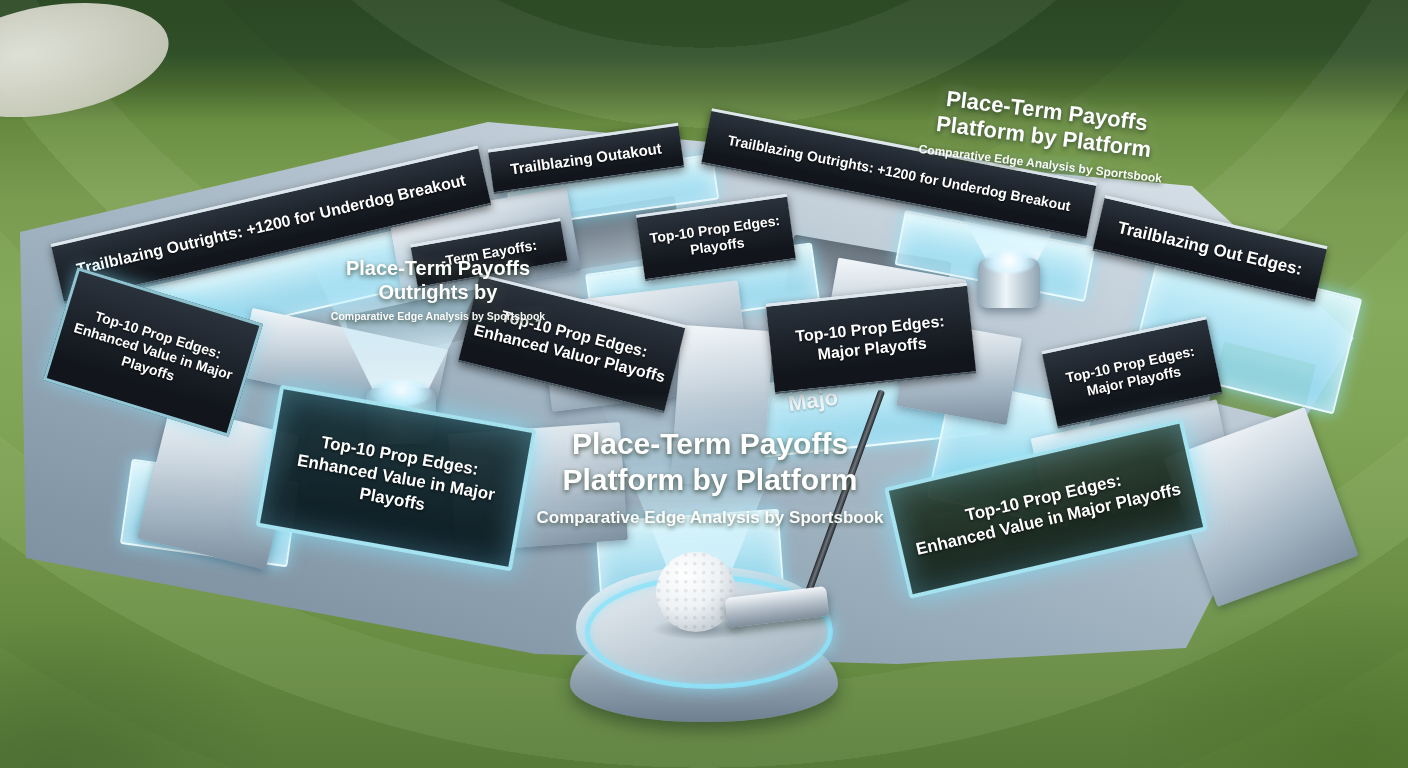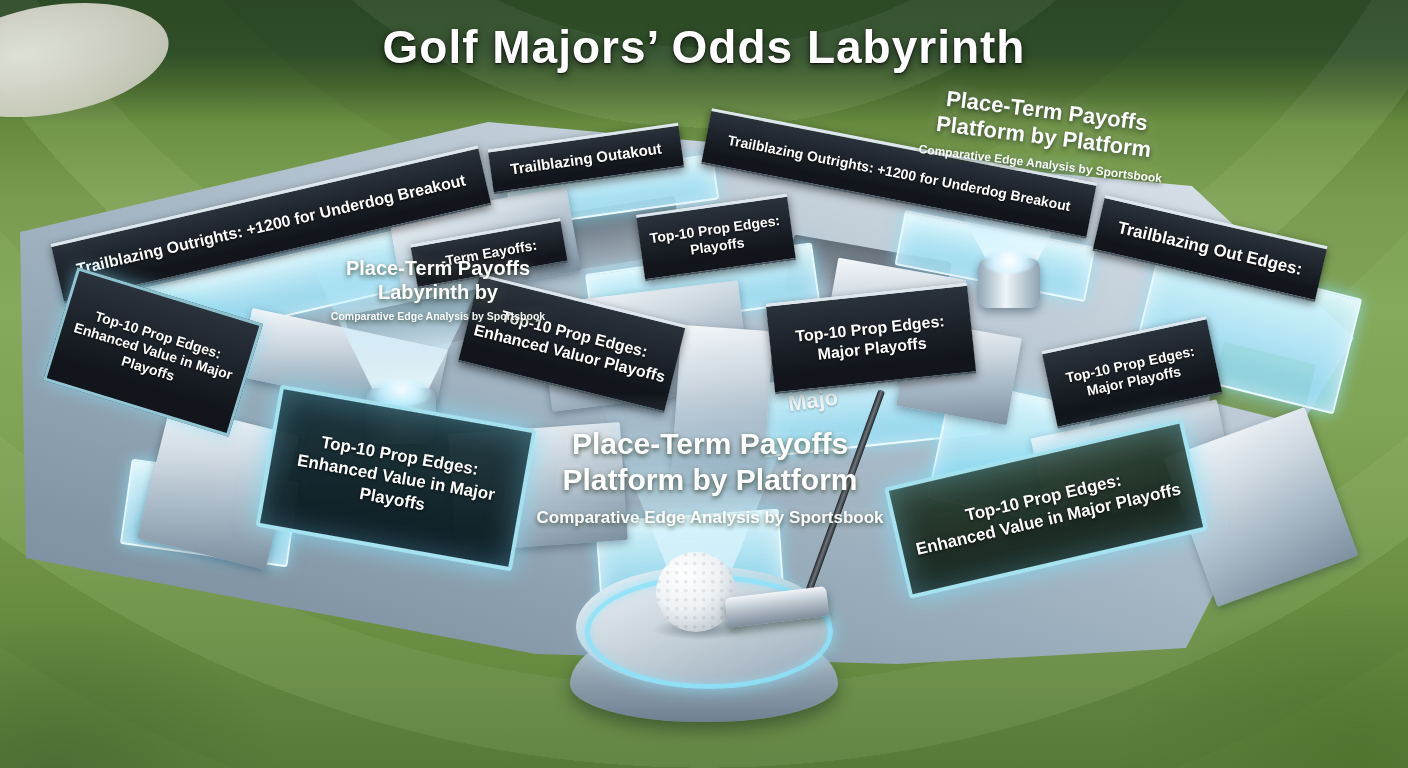--- a/index.html
+++ b/index.html
@@ -168,21 +168,20 @@
   #cornerR{left:1120px;top:600px;width:340px;height:210px;
      background:radial-gradient(ellipse at 70% 80%, #50742f, rgba(80,116,47,0) 70%);}
 </style>
 </head>
 <body>
 
 <div class="stage">
 
   <div class="bunker"></div>
 
-  <div class="title">Golf Majors’ Odds Labyrinth</div>
 
   <div class="maze-body"></div>
 
   <div class="trough" id="t1"></div>
   <div class="trough" id="t2"></div>
   <div class="trough" id="t3"></div>
   <div class="trough" id="t4"></div>
   <div class="greenpatch" id="gp1"></div>
 
   <div class="glass" id="g1"></div>
@@ -258,21 +257,21 @@
     <span>Enhanced Value in Major Playoffs</span>
   </div>
 
   <div class="callout" id="calloutA">
     <span>Place-Term Payoffs</span>
     <span>Platform by Platform</span>
     <span class="sub">Comparative Edge Analysis by Sportsbook</span>
   </div>
   <div class="callout" id="calloutB">
     <span>Place-Term Payoffs</span>
-    <span>Labyrinth by</span>
+    <span>Outrights by</span>
     <span class="sub">Comparative Edge Analysis by Sportsbook</span>
   </div>
 
   <div class="beam" id="pedbeam"></div>
   <div id="pedbase"></div>
   <div id="pedtop"></div>
   <div id="pedring"></div>
   <div id="ballshadow"></div>
   <div id="ball"></div>
   <div id="shaft"></div>

